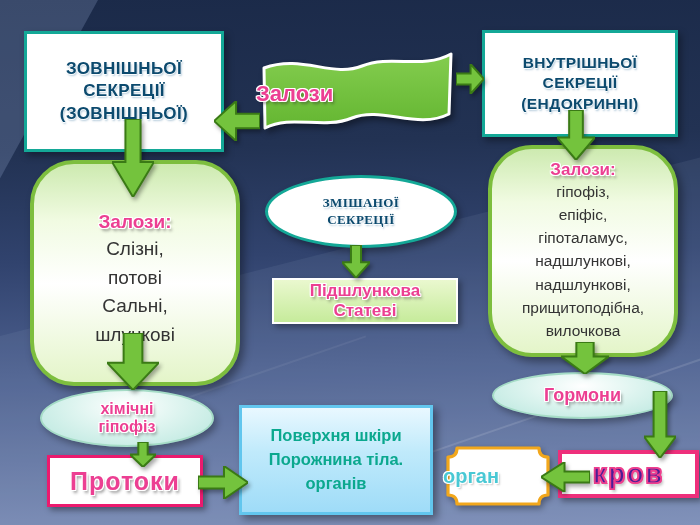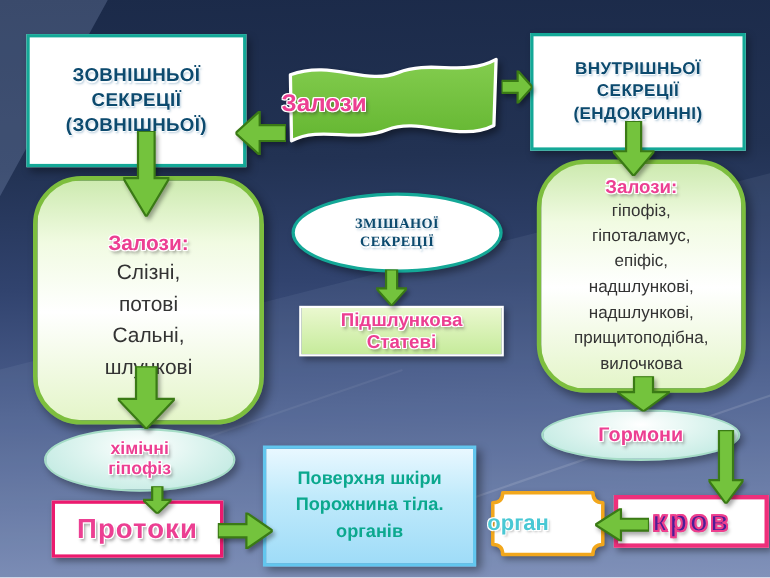--- a/index.html
+++ b/index.html
@@ -102,22 +102,22 @@
       <div>потові</div>
       <div>Сальні,</div>
       <div>шлункові</div>
     </div>
   </div>
 
   <div class="node gland-rect" style="left:488px;top:145px;width:190px;height:212px;">
     <div class="wa-pink" style="font-size:17px;">Залози:</div>
     <div class="gland-item" style="font-size:15.5px;">
       <div>гіпофіз,</div>
+      <div>епіфіс,</div>
       <div>гіпоталамус,</div>
-      <div>епіфіс,</div>
       <div>надшлункові,</div>
       <div>надшлункові,</div>
       <div>прищитоподібна,</div>
       <div>вилочкова</div>
     </div>
   </div>
 
   <div class="node cyan-ellipse" style="left:40px;top:389px;width:174px;height:58px;">
     <div class="wa-pink" style="font-size:16px;line-height:1.15;">
       <div>хімічні</div>

